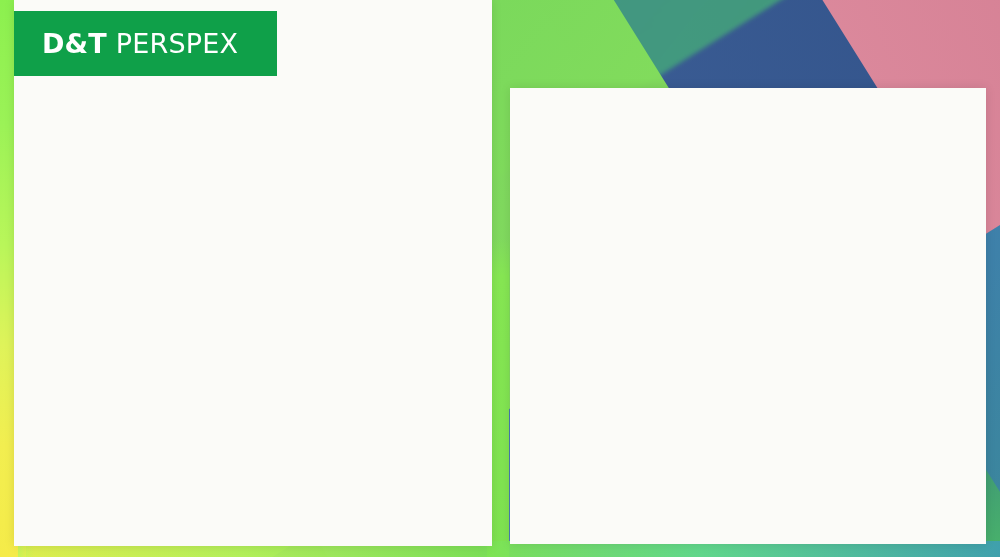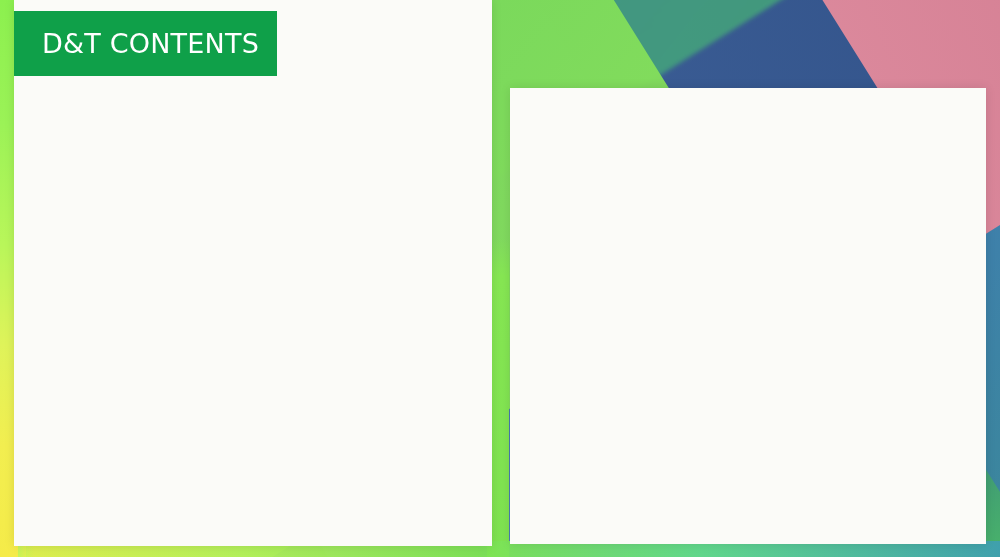--- a/index.html
+++ b/index.html
@@ -135,21 +135,21 @@
     align-items: center;
     padding-left: 28px;
     box-sizing: border-box;
   }
   .title-text {
     color: #ffffff;
     font-size: 27px;
     letter-spacing: .2px;
     white-space: nowrap;
   }
-  .title-text .b { font-weight: 400; }
+  .title-text .b { font-weight: 700; }
   .title-text .n { font-weight: 400; }
 
   
   .toc {
     position: absolute;
     display: flex;
     flex-direction: column;
   }
   #toc-left  { left: 33px;  top: 113px; width: 442px; }
   #toc-right { left: 522px; top: 113px; width: 452px; }
@@ -238,21 +238,21 @@
   <div class="bg-band band-green-bl"></div>
   <div class="bg-band band-blue-br"></div>
 
   <div class="left-strip"></div>
   <div class="left-strip-glow"></div>
   <div class="mid-strip"></div>
   <div class="bottom-strip"></div>
 
   <div class="card" id="card-left">
     <div class="title-bar">
-      <div class="title-text"><span class="b">D&amp;T</span><span class="n"> CONTENTS</span></div>
+      <div class="title-text"><span class="b">D&amp;T</span><span class="n"> PERSPEX</span></div>
     </div>
   </div>
 
   <div class="card" id="card-right"></div>
 
   <div class="toc" id="toc-left">
       <div class="section sec-etextiles">
         <div class="section-tab">
           <span class="tab-label">E-Textiles</span>
         </div>

